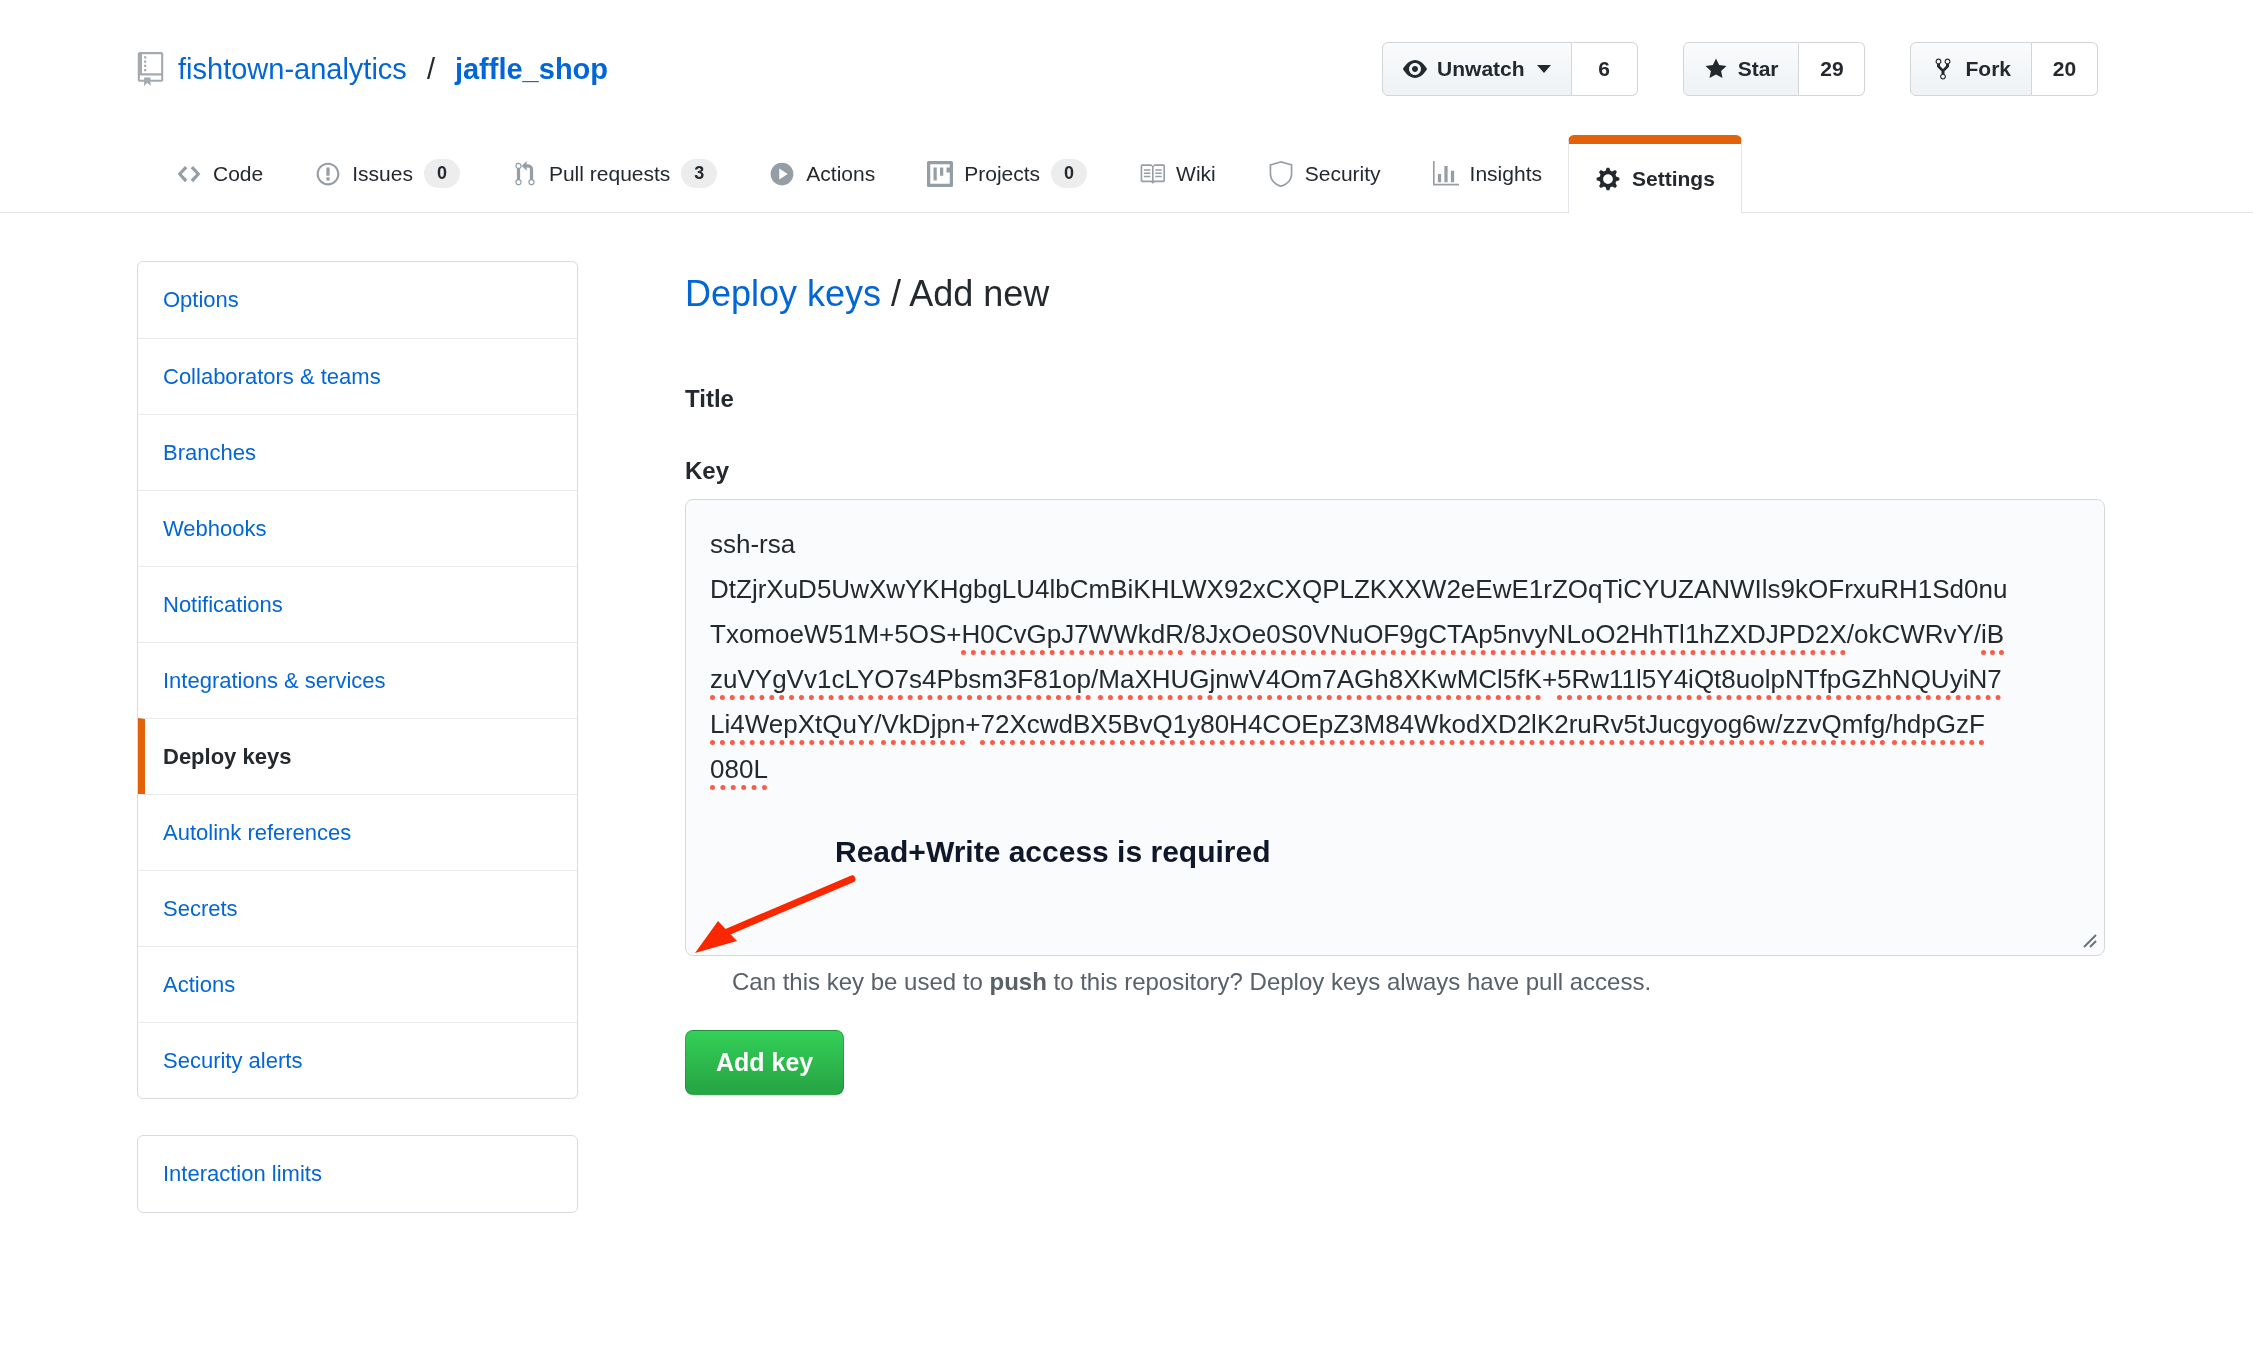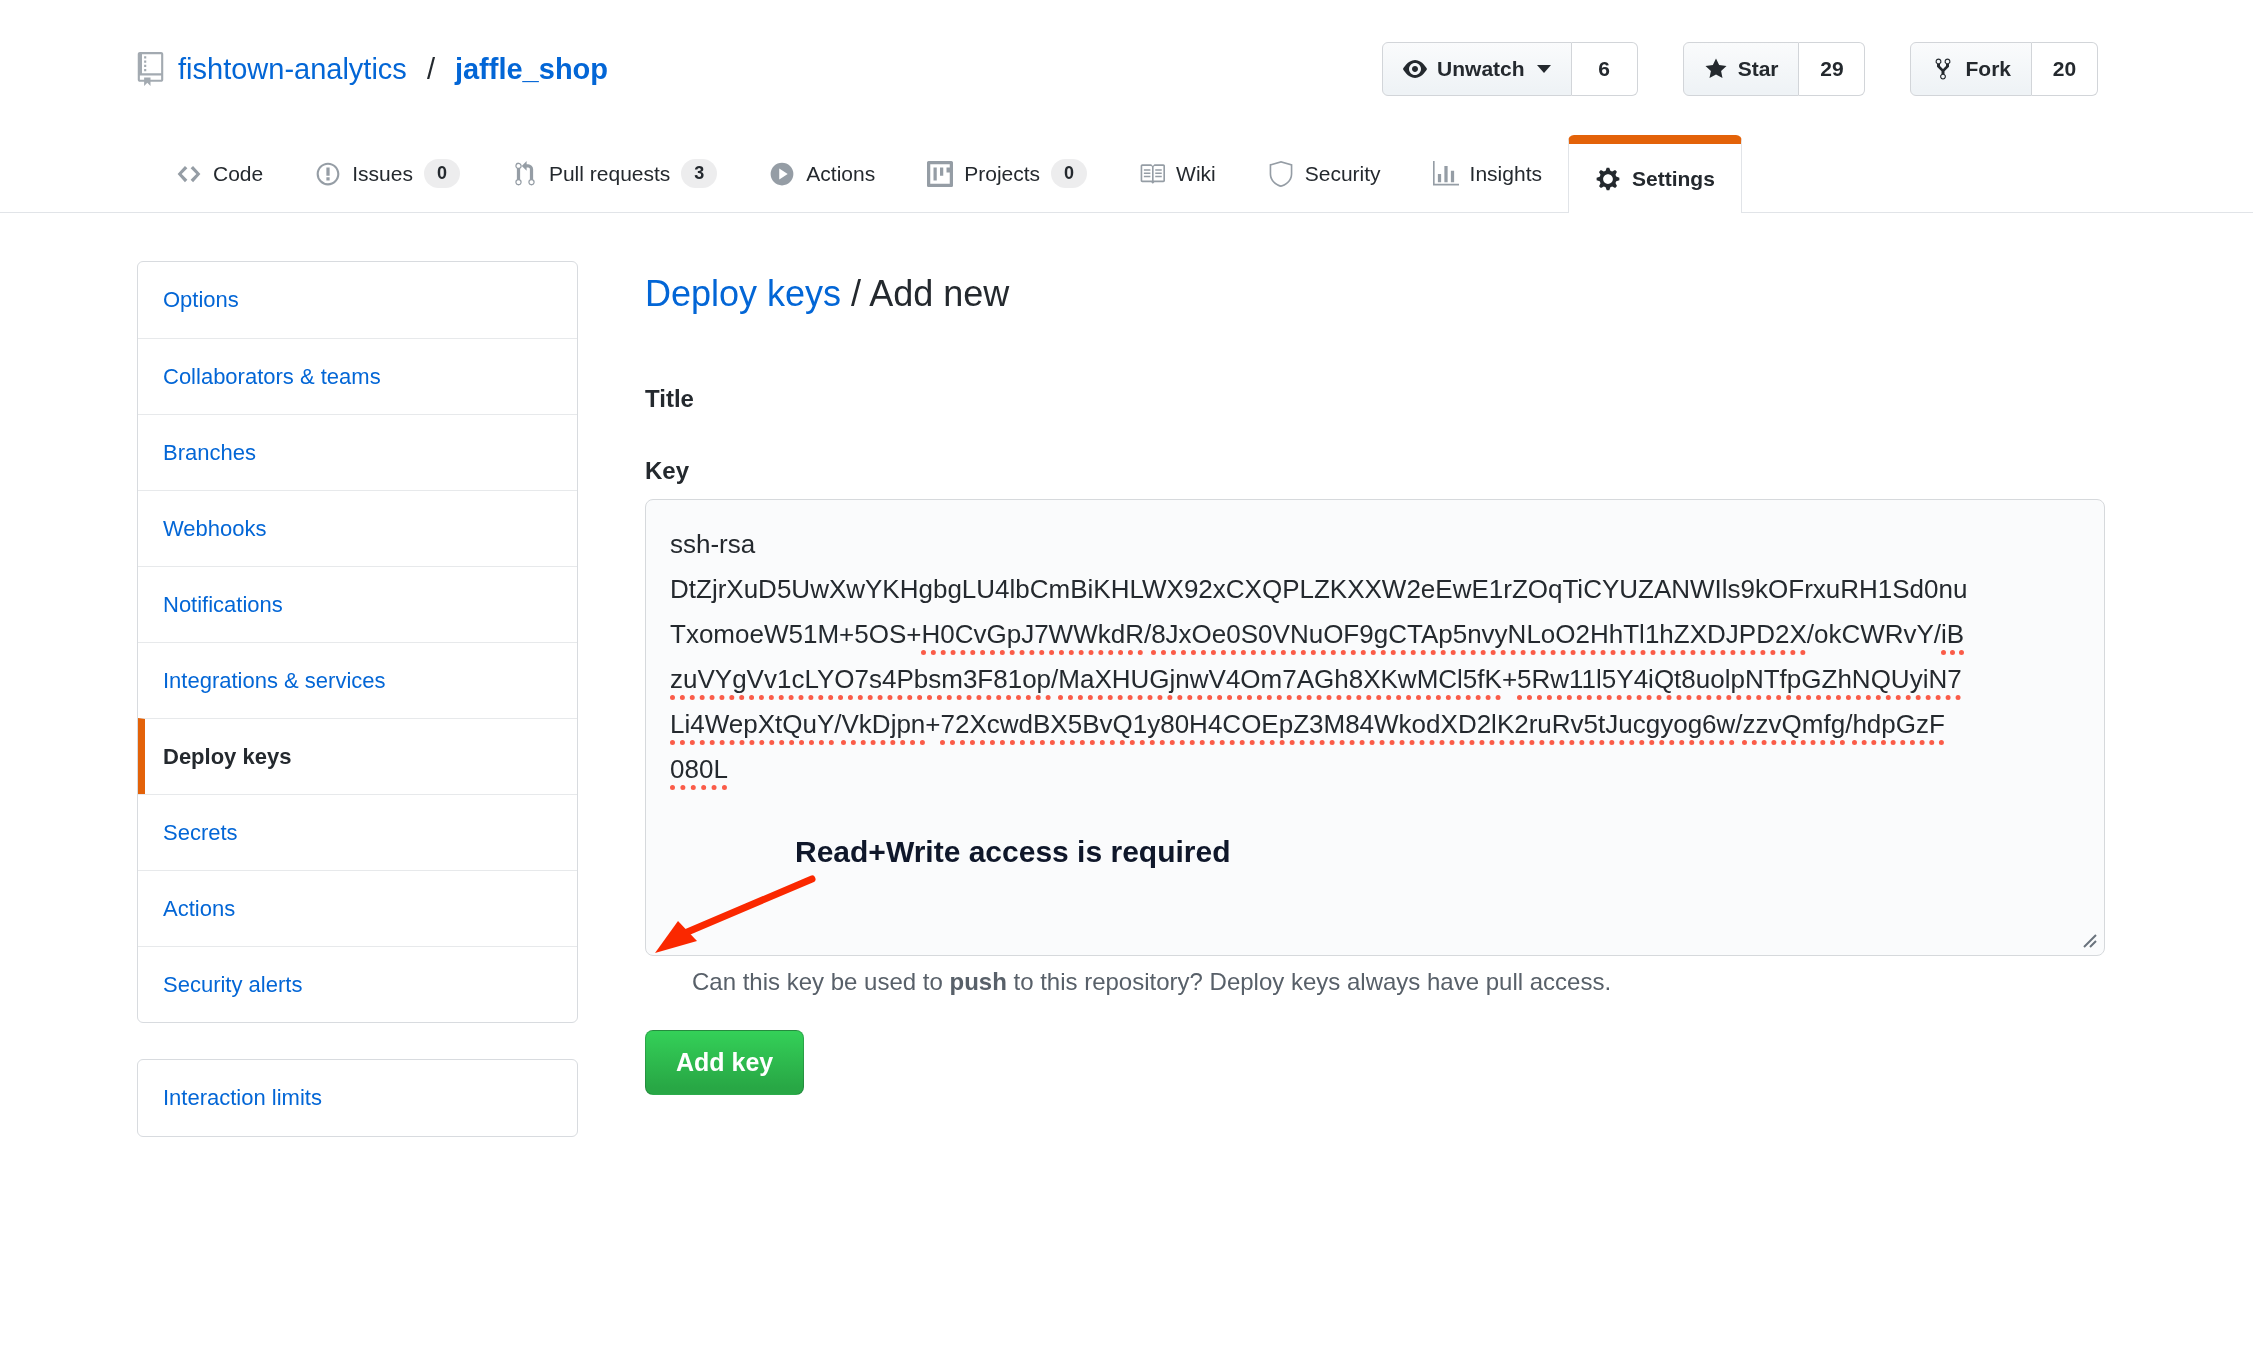--- a/index.html
+++ b/index.html
@@ -36,21 +36,21 @@
          font-size:21px; color:#24292e; text-decoration:none; cursor:pointer; }
   .tab svg { width:26px; height:26px; color:#959da5; }
   .counter { background:rgba(27,31,35,.08); border-radius:20px; padding:4px 13px;
              font-size:18px; font-weight:600; color:#24292e; }
   .tab.active { background:#fff; border:1px solid #e1e4e8; border-bottom:0;
                 border-top:9px solid #e36209; border-radius:6px 6px 0 0;
                 font-weight:600; margin-bottom:-1px; }
   .tab.active svg { color:#24292e; }
 
   
-  .content { display:flex; padding:48px 148px 60px 137px; gap:67px; align-items:flex-start; }
+  .content { display:flex; padding:48px 148px 60px 137px; gap:107px; align-items:flex-start; }
   .sidebar { width:441px; flex:none; }
   .menu { border:1px solid #d8dbdf; border-radius:6px; background:#fff; overflow:hidden; }
   .menu-item { display:flex; align-items:center; height:76px; padding-left:25px;
                font-size:22px; color:#0366d6; text-decoration:none; cursor:pointer;
                border-top:1px solid #e7e9eb; }
   .menu-item:first-child { border-top:0; }
   .menu-item.active { color:#24292e; font-weight:600; border-left:7px solid #e36209; padding-left:18px; }
   .menu.moderation { margin-top:36px; }
   .mod-header { display:flex; align-items:center; height:76px; padding-left:25px;
                 background:#f6f8fa; color:#444d56; font-size:22px; font-weight:600;
@@ -203,20 +203,21 @@
   <div class="content">
     <aside class="sidebar">
       <div class="menu">
         <a class="menu-item">Options</a>
         <a class="menu-item">Collaborators &amp; teams</a>
         <a class="menu-item">Branches</a>
         <a class="menu-item">Webhooks</a>
         <a class="menu-item">Notifications</a>
         <a class="menu-item">Integrations &amp; services</a>
         <a class="menu-item active">Deploy keys</a>
+        <a class="menu-item">Autolink references</a>
         <a class="menu-item">Secrets</a>
         <a class="menu-item">Actions</a>
         <a class="menu-item">Security alerts</a>
       </div>
       <div class="menu moderation">
         <a class="menu-item">Interaction limits</a>
       </div>
     </aside>
 
     <main class="main">

